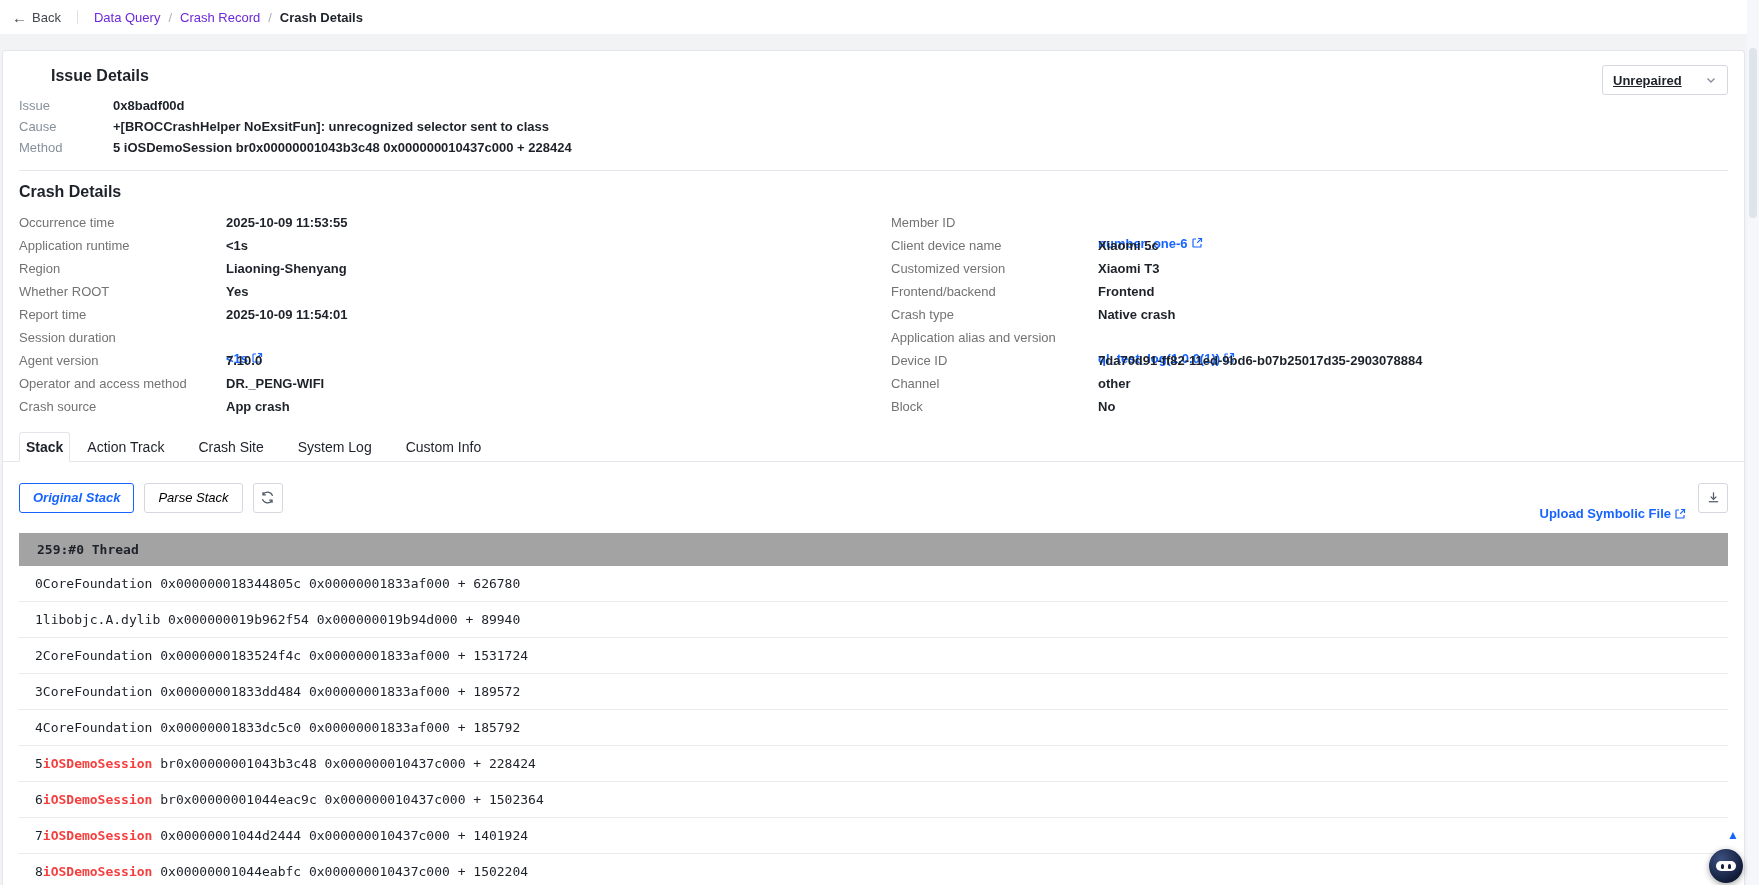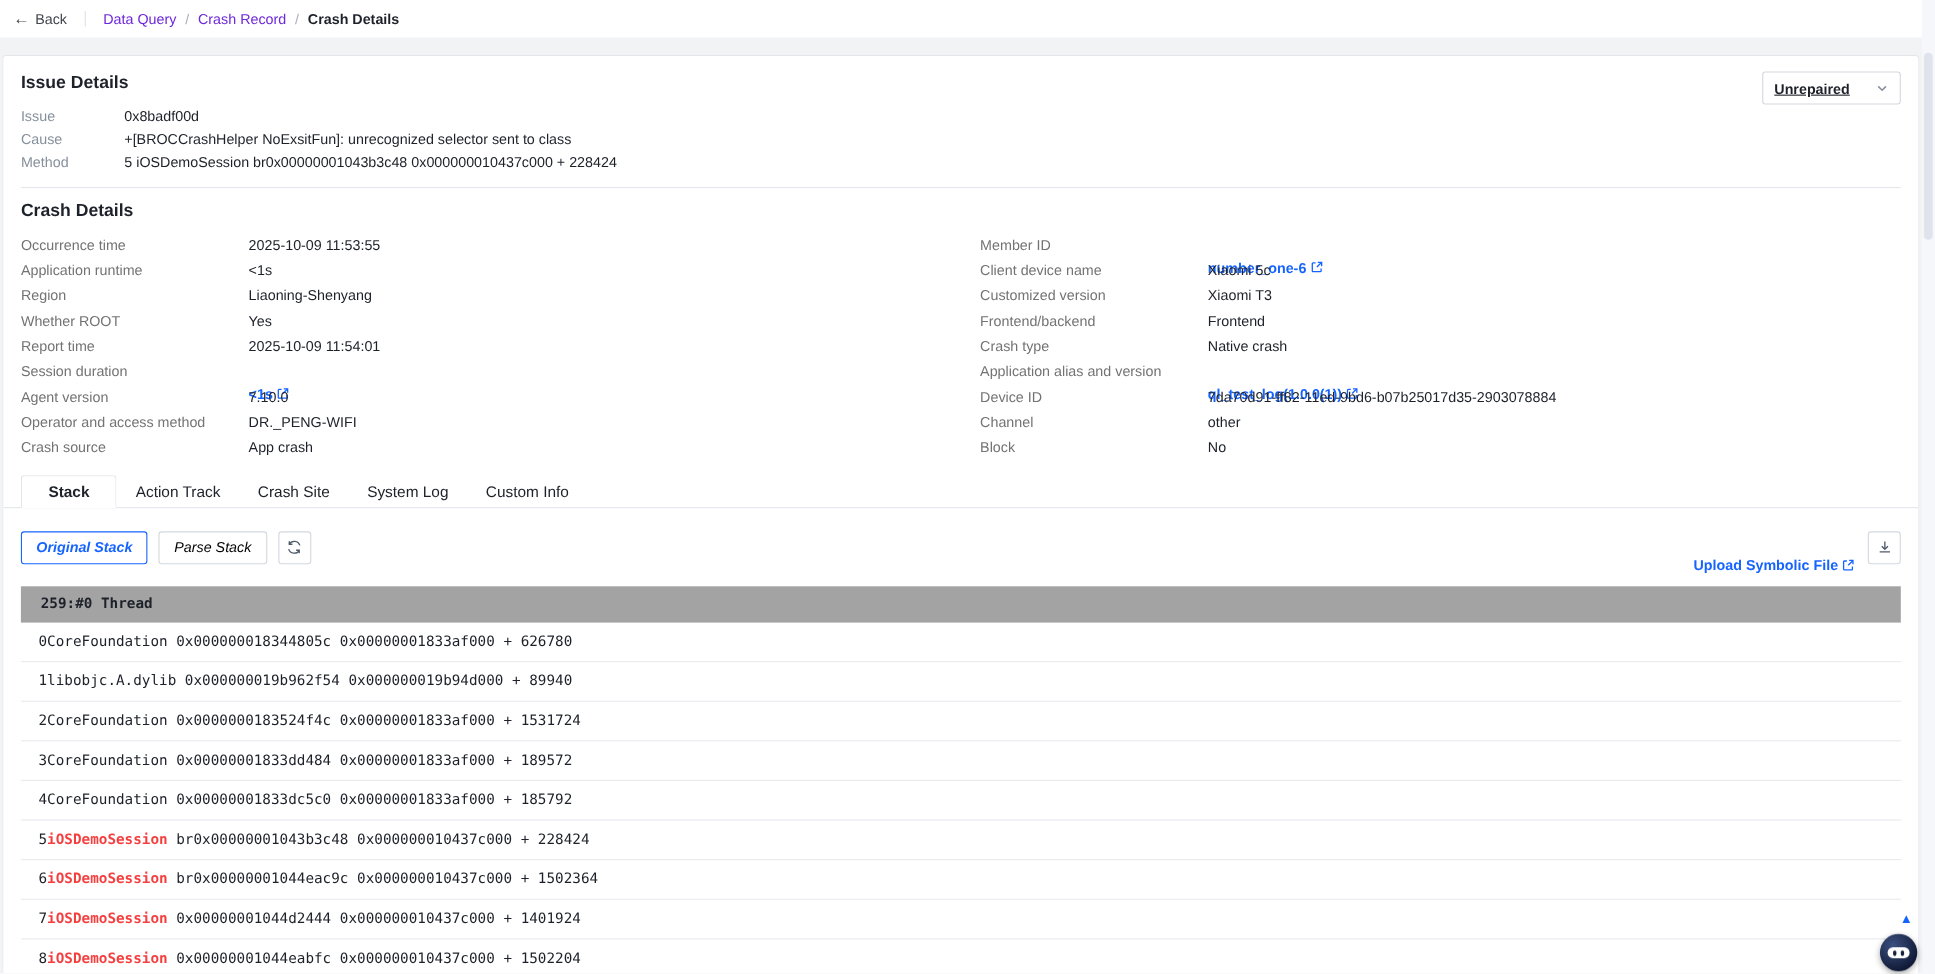--- a/index.html
+++ b/index.html
@@ -17,32 +17,32 @@
   .crumb { color:#6d28d9; cursor:pointer; }
   .crumb.current { color:#1d2129; font-weight:bold; cursor:default; }
   .crumb-sep { color:#a9aeb8; margin:0 8px; }
 
   
   .card {
     margin:16px 14px 0 2px; height:835px; background:#fff;
     border:1px solid #e5e6eb; border-bottom:none; border-radius:4px 4px 0 0;
     padding:14px 16px 0; position:relative; overflow:hidden;
   }
-  .sec-head { display:flex; justify-content:space-between; align-items:center; }
+  .sec-head { display:flex; justify-content:space-between; align-items:center;margin-left:32px; }
   .title { font-size:16px; font-weight:bold; margin:2px 0 10px; }
   .select {
     width:126px; height:30px; border:1px solid #d4d7de; border-radius:3px;
     display:flex; align-items:center; justify-content:space-between;
     padding:0 10px; cursor:pointer; font-weight:bold; background:#fff; margin-top:0;text-decoration:underline;
   }
   .select svg { flex:none; }
 
   .kv { display:flex; line-height:21px;gap:37px; }
   .issue-rows .k { width:57px; flex:none; color:#86909c; }
-  .kv .v { font-weight:normal; }
+  .kv .v { font-weight:bold; }
 
   .divider { border:none; border-top:1px solid #e5e6eb; margin:12px 0 0; }
 
   .crash-grid { display:flex; margin-top:0; }
   .ccol { width:872px; }
   .ccol.right { flex:1; }
   .ccol .kv { height:23px; line-height:23px; }
   .ccol .k { width:170px; flex:none; color:#737373; }
 
   .link { color:#1664ff; font-weight:bold; cursor:pointer; display:inline-flex; align-items:center; gap:3px; text-decoration:none;margin-top:32px; }
@@ -52,21 +52,21 @@
   .tabbar {
     display:flex; align-items:flex-end; height:30px; margin:14px -16px 0; padding:0 16px;
     border-bottom:1px solid #e5e6eb;
   }
   .tab {
     height:30px; display:flex; align-items:center; padding:0 17px;
     font-size:14px; color:#1d2129; cursor:pointer; margin-bottom:-1px;
   }
   .tab.active {
     border:1px solid #e5e6eb; border-bottom:1px solid #fff; background:#fff;
-    border-radius:3px 3px 0 0; font-weight:bold; padding:0 24px;
+    border-radius:3px 3px 0 0; font-weight:bold; padding:0 6px;
   }
 
   
   .toolbar { display:flex; align-items:center; margin-top:12px; }
   .btn {
     height:30px; display:inline-flex; align-items:center; padding:0 13px;
     border:1px solid #d4d7de; border-radius:3px; background:#fff; cursor:pointer; font-size:13px;font-style:italic;
   }
   .btn.primary { border-color:#1664ff; color:#1664ff; font-weight:bold; }
   .btn.default { margin-left:10px; }

